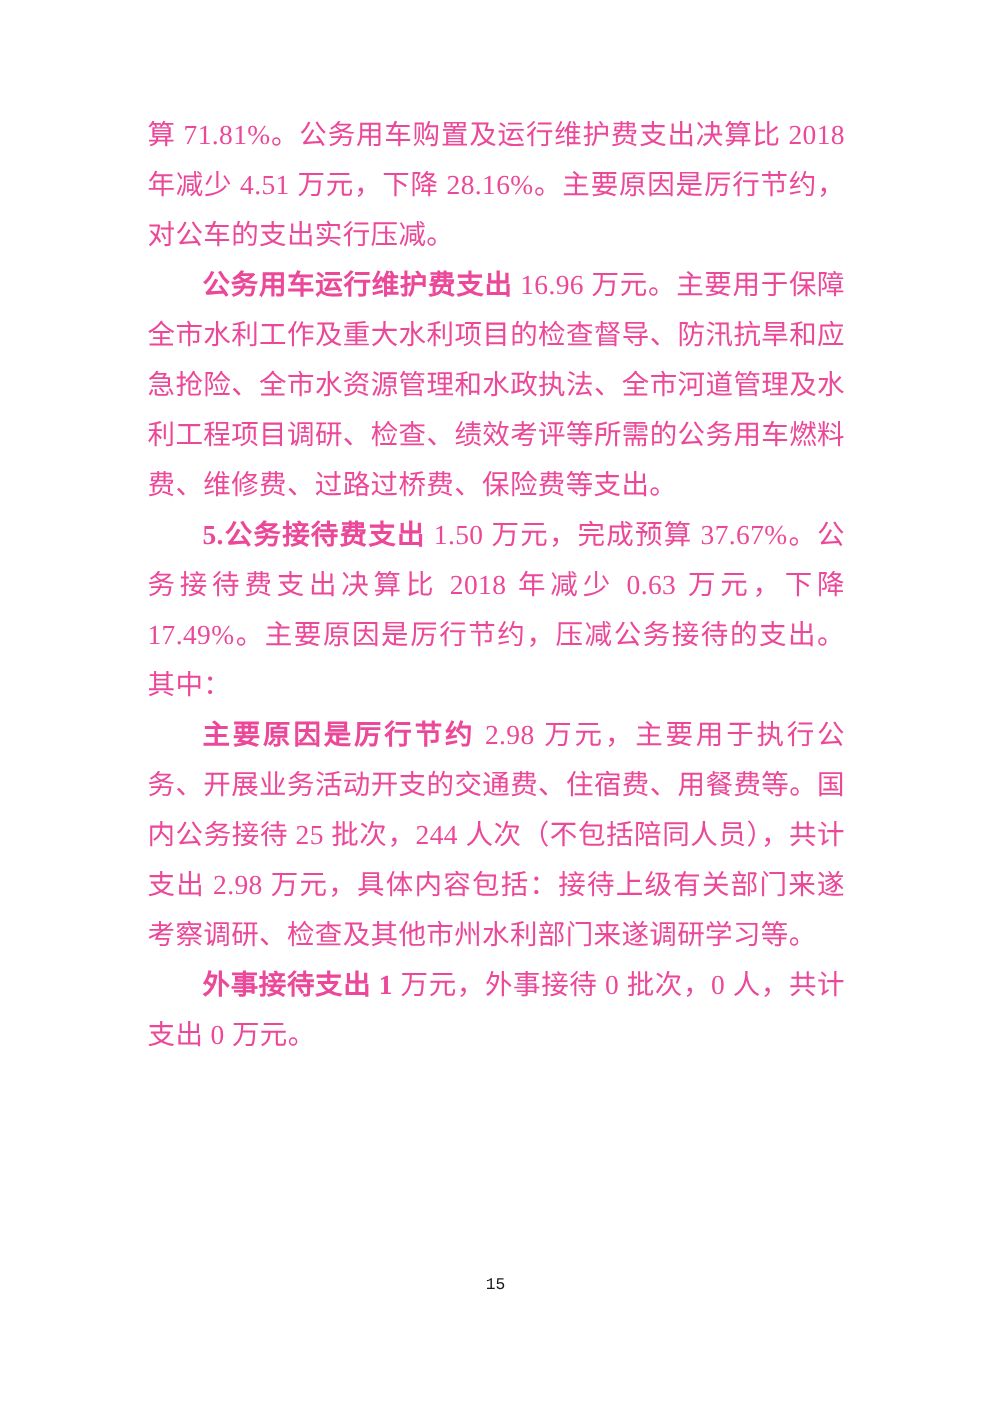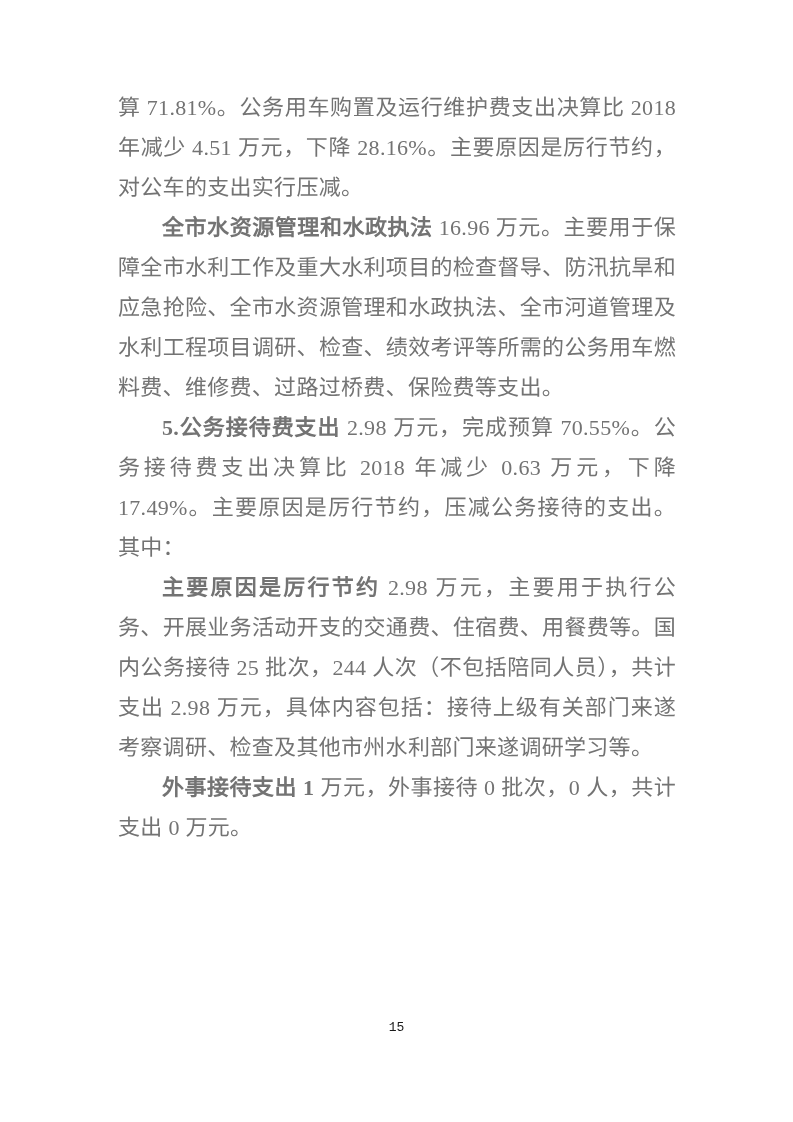--- a/index.html
+++ b/index.html
@@ -13,21 +13,21 @@
     height: 1122px;
     background: #ffffff;
     overflow: hidden;
     font-family: "Liberation Serif", "DejaVu Serif", serif;
   }
   .content {
     position: absolute;
     left: 118px;
     top: 88px;
     width: 558px;
-    color: #737373;
+    color: #ec4899;
     font-size: 22px;
     line-height: 40px;
     text-align: justify;
     text-justify: inter-character;
     letter-spacing: 0.3px;
   }
   .para {
     margin: 0;
     padding: 0;
   }
@@ -51,23 +51,23 @@
 </head>
 <body>
 
 <div class="page">
 
   <div class="content">
 
     <p class="para"><span class="text-run">算 71.81%。公务用车购置及运行维护费支出决算比 2018 年减少 4.51 万元，下降 28.16%。主要原因是厉行节约，对公车的支出实行压减。</span></p>
 
 
-    <p class="para indent"><span class="bold-run">全市水资源管理和水政执法</span><span class="text-run"> 16.96 万元。主要用于保障全市水利工作及重大水利项目的检查督导、防汛抗旱和应急抢险、全市水资源管理和水政执法、全市河道管理及水利工程项目调研、检查、绩效考评等所需的公务用车燃料费、维修费、过路过桥费、保险费等支出。</span></p>
+    <p class="para indent"><span class="bold-run">公务用车运行维护费支出</span><span class="text-run"> 16.96 万元。主要用于保障全市水利工作及重大水利项目的检查督导、防汛抗旱和应急抢险、全市水资源管理和水政执法、全市河道管理及水利工程项目调研、检查、绩效考评等所需的公务用车燃料费、维修费、过路过桥费、保险费等支出。</span></p>
 
-    <p class="para indent"><span class="bold-run">5.公务接待费支出</span><span class="text-run"> 2.98 万元，完成预算 70.55%。公务接待费支出决算比 2018 年减少 0.63 万元，下降 17.49%。主要原因是厉行节约，压减公务接待的支出。其中：</span></p>
+    <p class="para indent"><span class="bold-run">5.公务接待费支出</span><span class="text-run"> 1.50 万元，完成预算 37.67%。公务接待费支出决算比 2018 年减少 0.63 万元，下降 17.49%。主要原因是厉行节约，压减公务接待的支出。其中：</span></p>
 
     <p class="para indent"><span class="bold-run">主要原因是厉行节约</span><span class="text-run"> 2.98 万元，主要用于执行公务、开展业务活动开支的交通费、住宿费、用餐费等。国内公务接待 25 批次，244 人次（不包括陪同人员），共计支出 2.98 万元，具体内容包括：接待上级有关部门来遂考察调研、检查及其他市州水利部门来遂调研学习等。</span></p>
 
     <p class="para indent"><span class="bold-run">外事接待支出 1</span><span class="text-run"> 万元，外事接待 0 批次，0 人，共计支出 0 万元。</span></p>
 
   </div>
 
   <div class="footer">15</div>
 
 </div>

